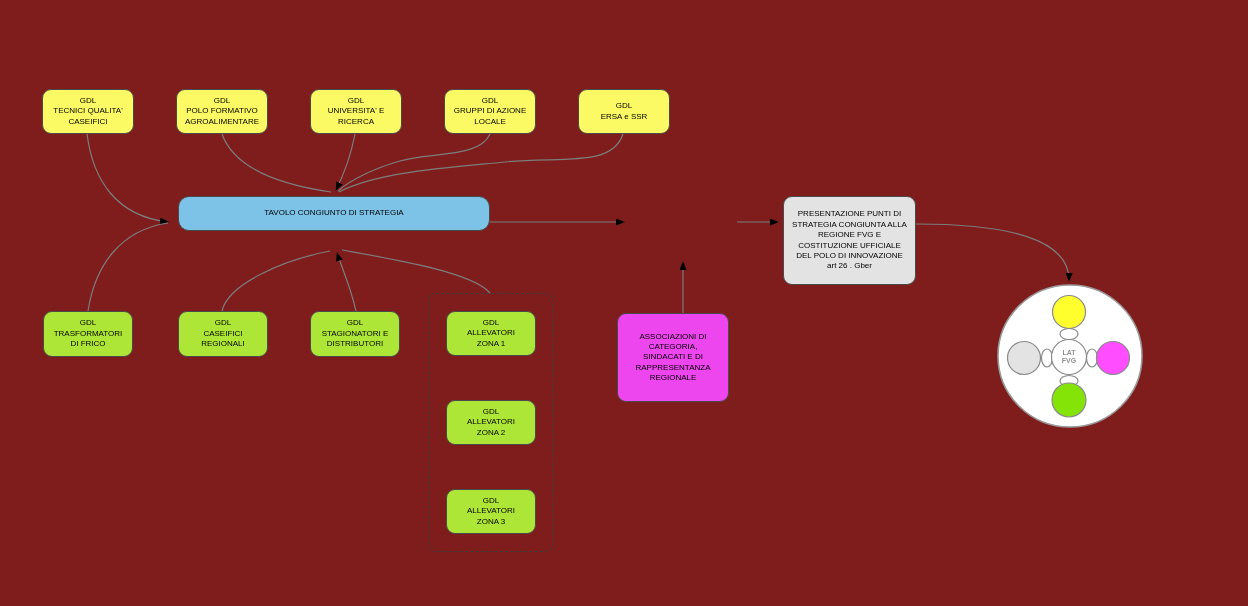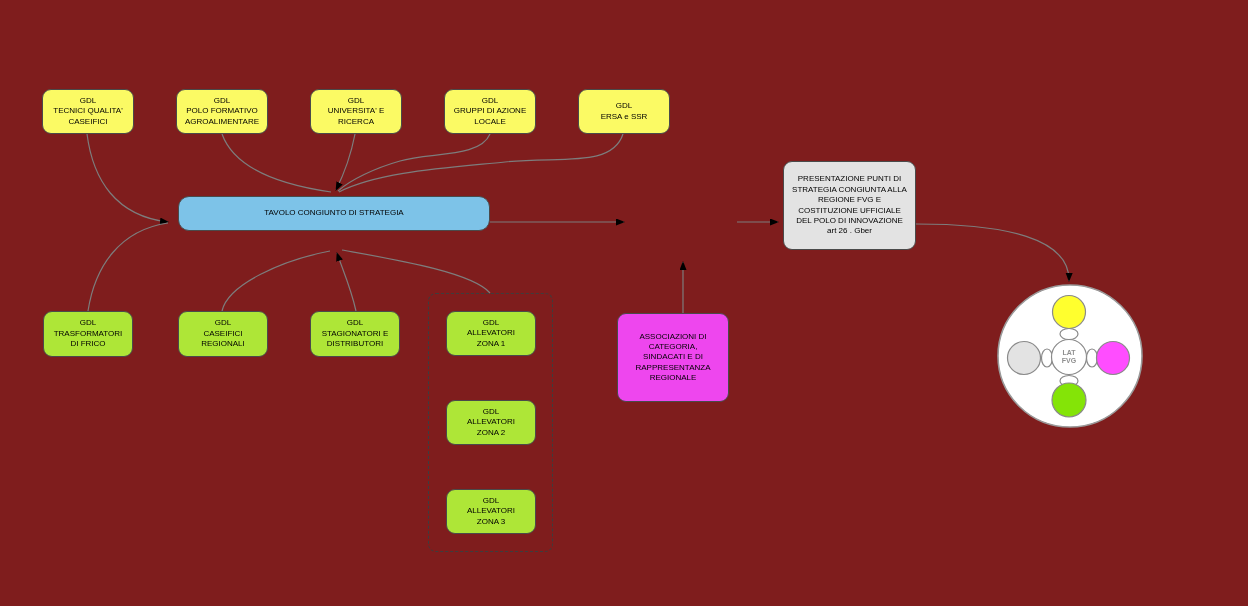--- a/index.html
+++ b/index.html
@@ -120,21 +120,21 @@
   <div class="node" style="left: 446px; top: 489px; width: 90px; height: 45px; background: rgb(174, 230, 55);">GDL
 ALLEVATORI
 ZONA 3</div>
 
 
   <div class="node" style="left: 617px; top: 313px; width: 112px; height: 89px; background: rgb(238, 70, 238);">ASSOCIAZIONI DI CATEGORIA,
 SINDACATI E DI
 RAPPRESENTANZA
 REGIONALE</div>
 
-  <div class="node" style="left: 783px; top: 161px; width: 133px; height: 89px; background: rgb(227, 227, 227);">PRESENTAZIONE PUNTI DI
+  <div class="node" style="left: 783px; top: 196px; width: 133px; height: 89px; background: rgb(227, 227, 227);">PRESENTAZIONE PUNTI DI
 STRATEGIA CONGIUNTA ALLA
 REGIONE FVG E
 COSTITUZIONE UFFICIALE
 DEL POLO DI INNOVAZIONE
 art 26 . Gber</div>
 
   <div class="hub-label" style="left:1047px;top:349px;">LAT
 FVG</div>
 
 </div>

